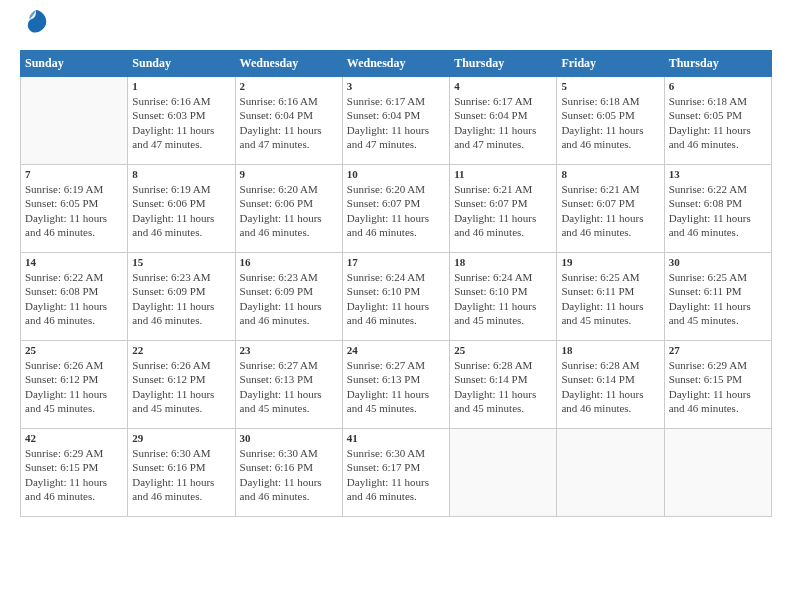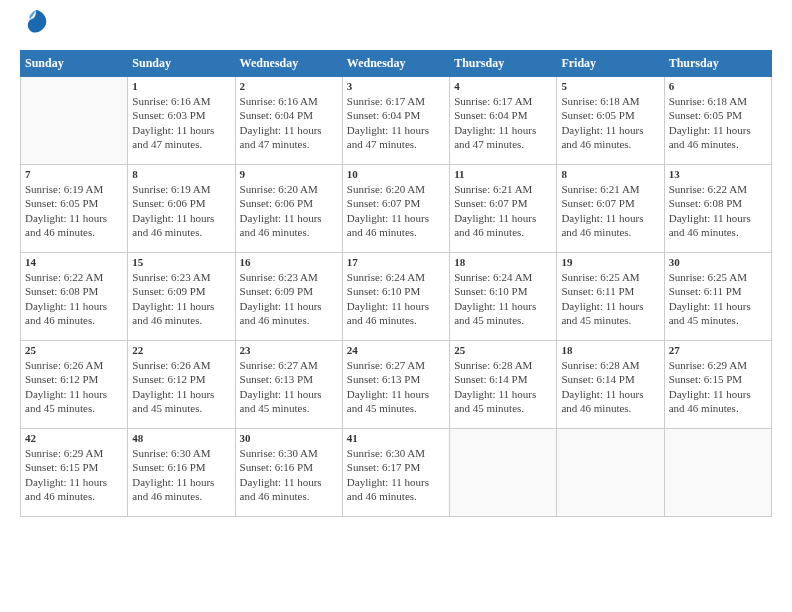--- a/index.html
+++ b/index.html
@@ -234,21 +234,21 @@
             <span class="day-number">27</span>
             <div class="cell-text">Sunrise: 6:29 AM<br>Sunset: 6:15 PM<br>Daylight: 11 hours and 46 minutes.</div>
           </td>
         </tr>
         <tr>
           <td>
             <span class="day-number">42</span>
             <div class="cell-text">Sunrise: 6:29 AM<br>Sunset: 6:15 PM<br>Daylight: 11 hours and 46 minutes.</div>
           </td>
           <td>
-            <span class="day-number">48</span>
+            <span class="day-number">29</span>
             <div class="cell-text">Sunrise: 6:30 AM<br>Sunset: 6:16 PM<br>Daylight: 11 hours and 46 minutes.</div>
           </td>
           <td>
             <span class="day-number">30</span>
             <div class="cell-text">Sunrise: 6:30 AM<br>Sunset: 6:16 PM<br>Daylight: 11 hours and 46 minutes.</div>
           </td>
           <td>
             <span class="day-number">41</span>
             <div class="cell-text">Sunrise: 6:30 AM<br>Sunset: 6:17 PM<br>Daylight: 11 hours and 46 minutes.</div>
           </td>

